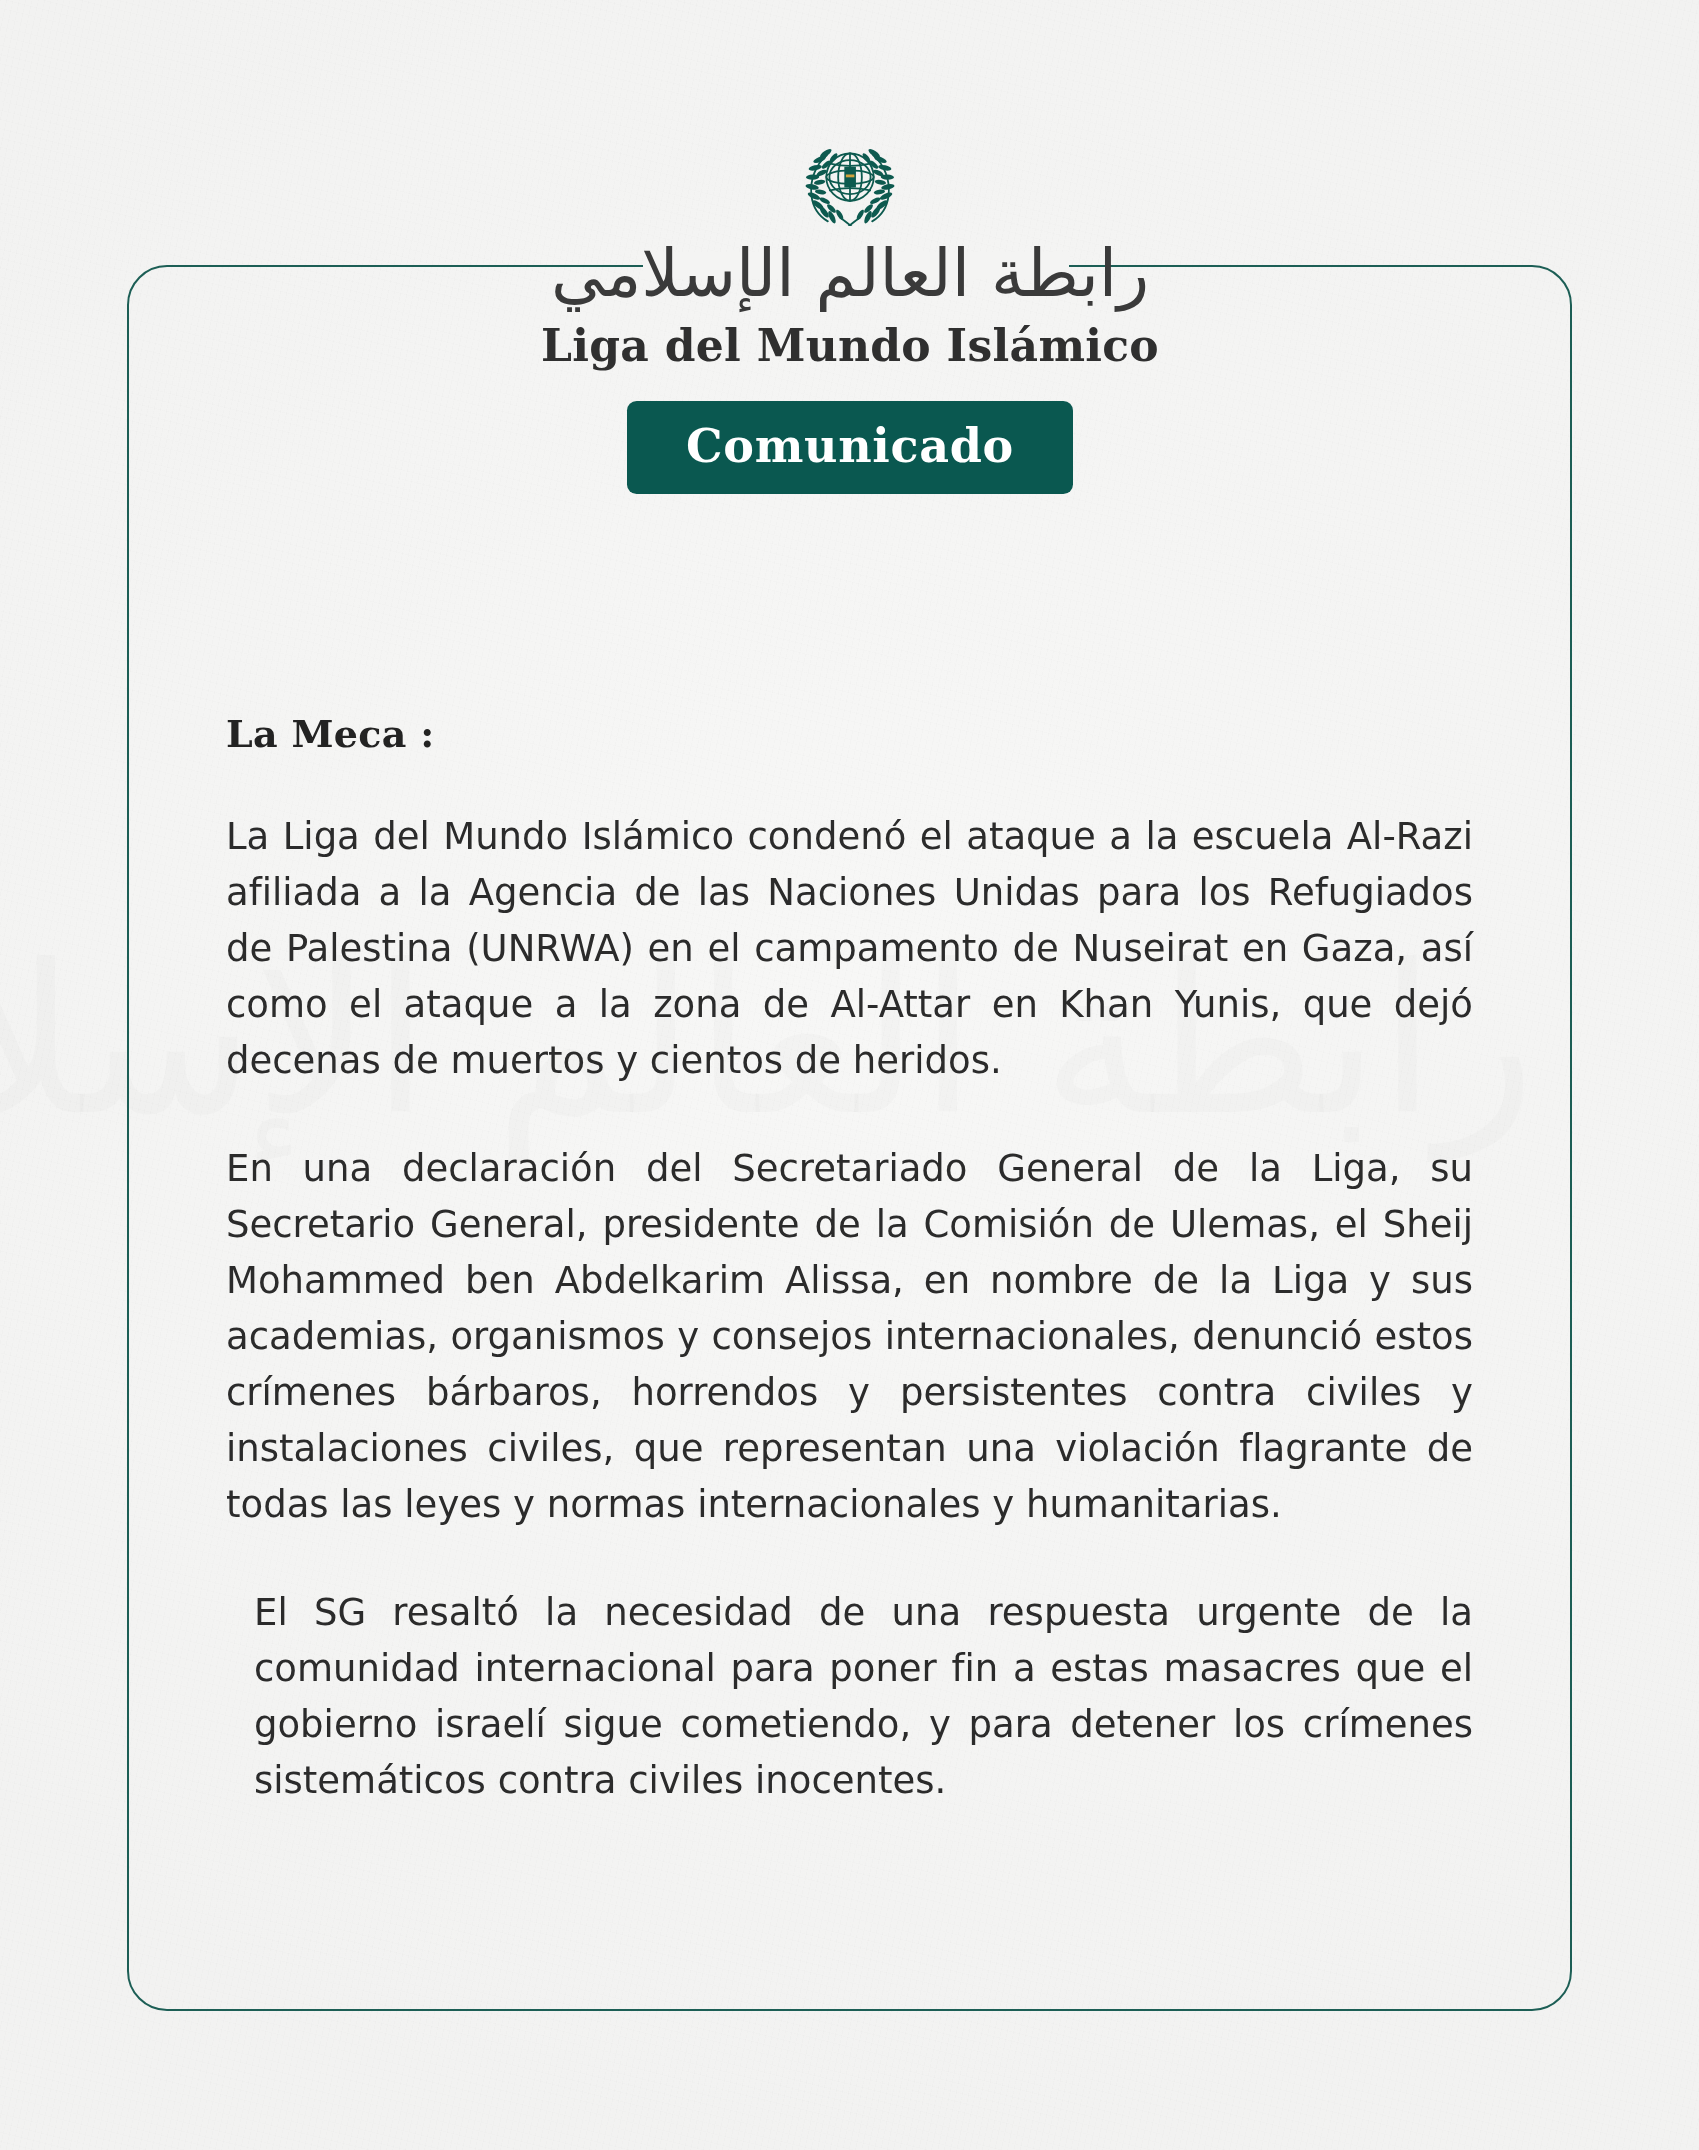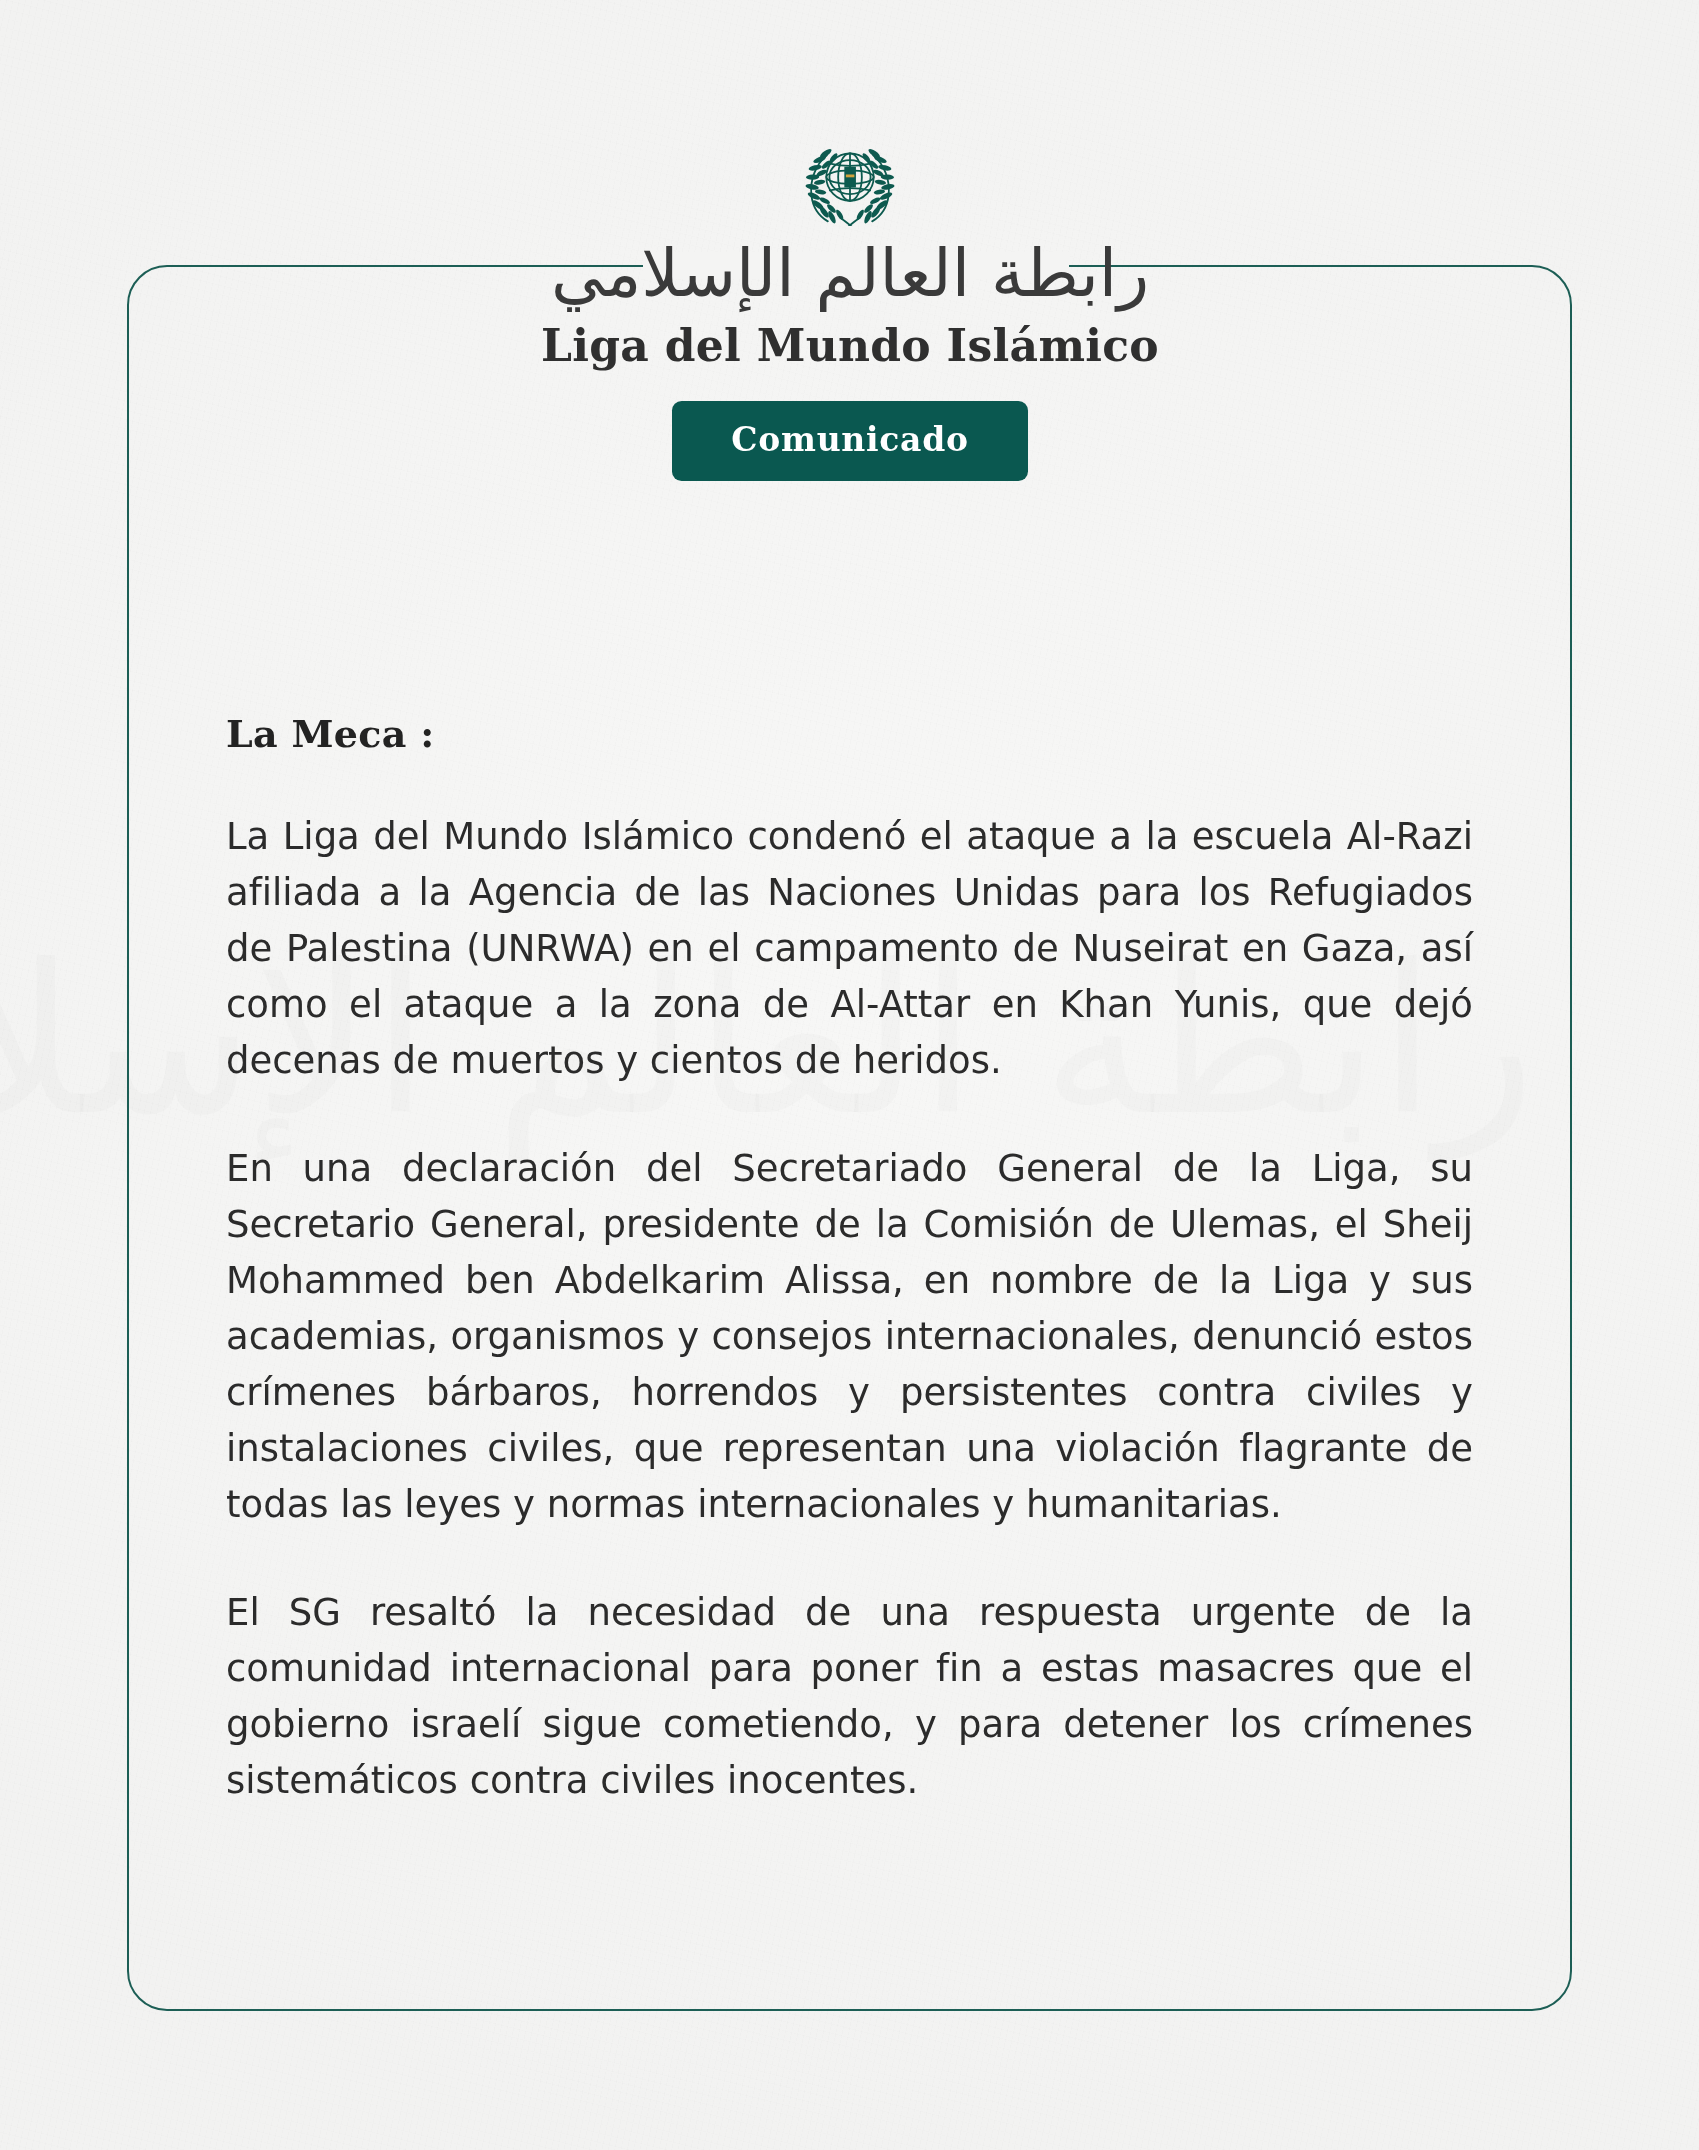--- a/index.html
+++ b/index.html
@@ -114,21 +114,21 @@
     letter-spacing: 0.3px;
   }
 
   .badge {
     display: inline-block;
     margin-top: 30px;
     background: #0a5850;
     color: #ffffff;
     font-family: "DejaVu Serif", "Liberation Serif", serif;
     font-weight: bold;
-    font-size: 33px;
+    font-size: 46px;
     line-height: 1;
     padding: 22.6px 59px 25px;
     border-radius: 9.6px;
     letter-spacing: 0.7px;
   }
 
   
   .content {
     position: absolute;
     left: 226px;
@@ -148,21 +148,21 @@
   .para {
     font-family: "DejaVu Sans", "Liberation Sans", sans-serif;
     font-size: 37px;
     line-height: 56px;
     color: #2b2b2b;
     text-align: justify;
     text-justify: inter-word;
     margin-bottom: 52px;
     font-weight: 400;
   }
-  .para:last-child { margin-bottom: 0; }
+  .para:last-child { margin-bottom: 0; margin-left: 28px; }
   .para.last-ragged { text-align: justify; }
 </style>
 </head>
 <body>
 
 <div class="page">
 
   <div class="watermark">رابطة العالم الإسلامي</div>
 
   <div class="frame"></div>

